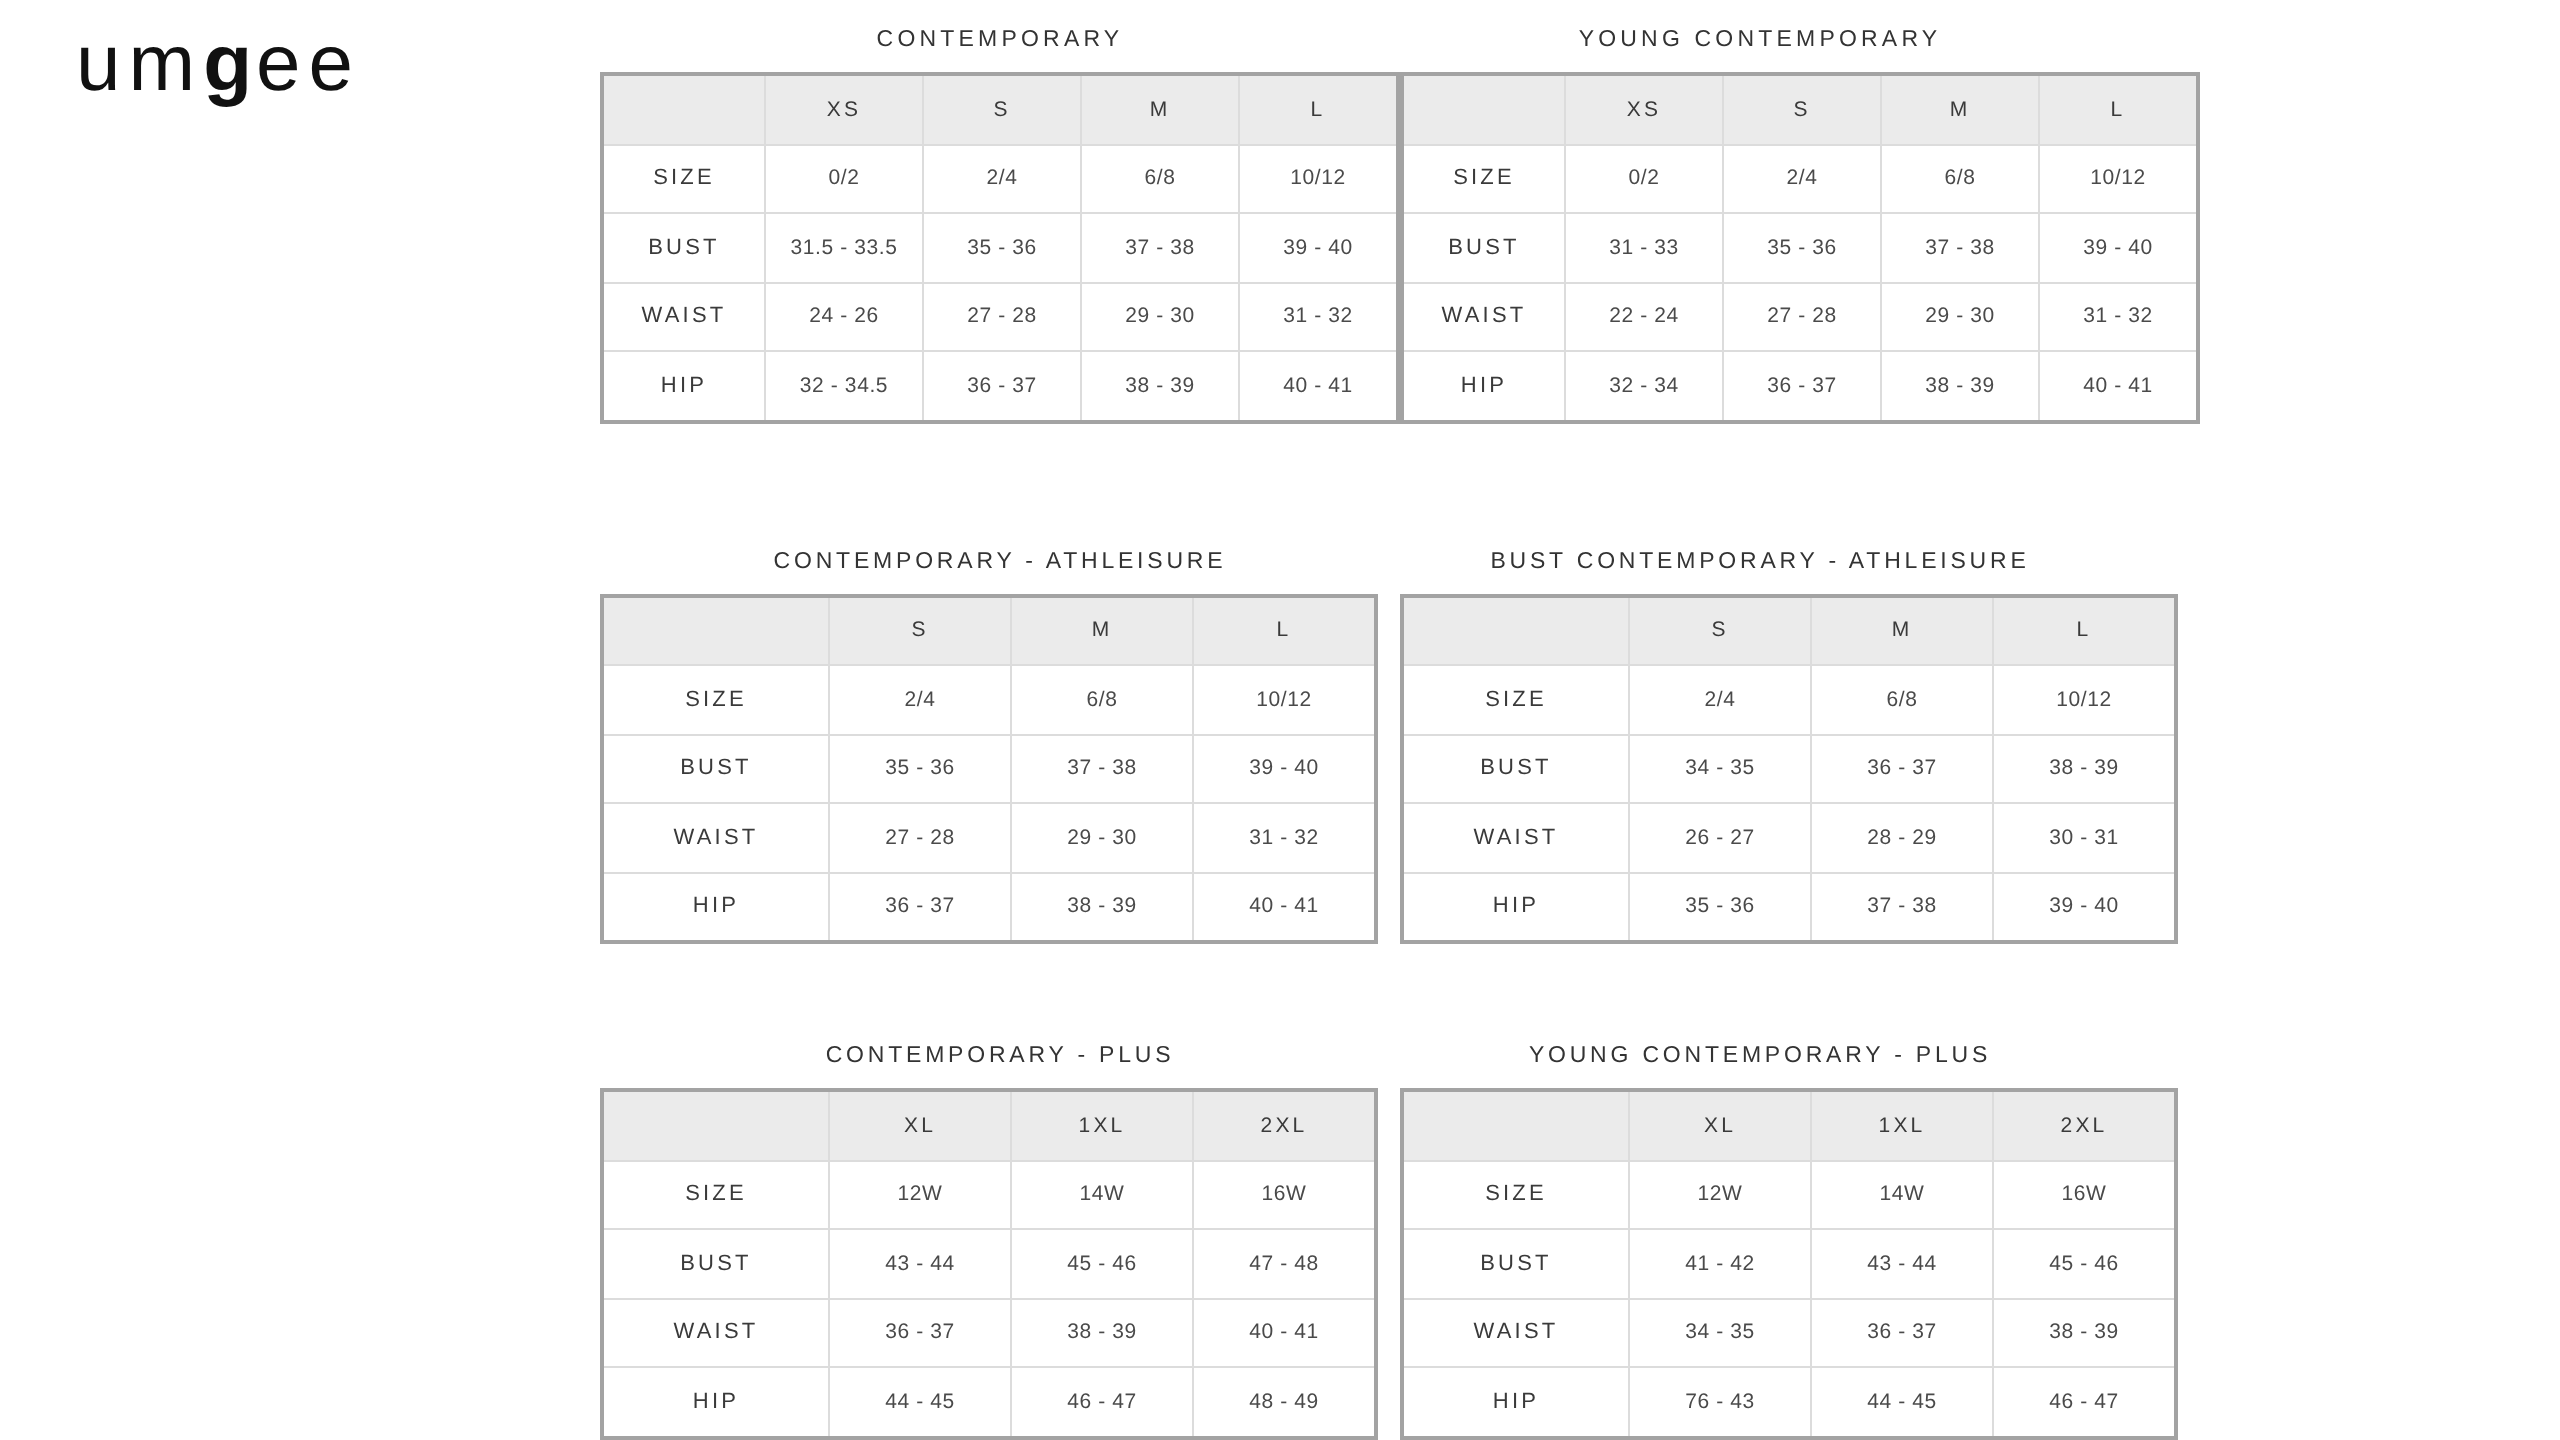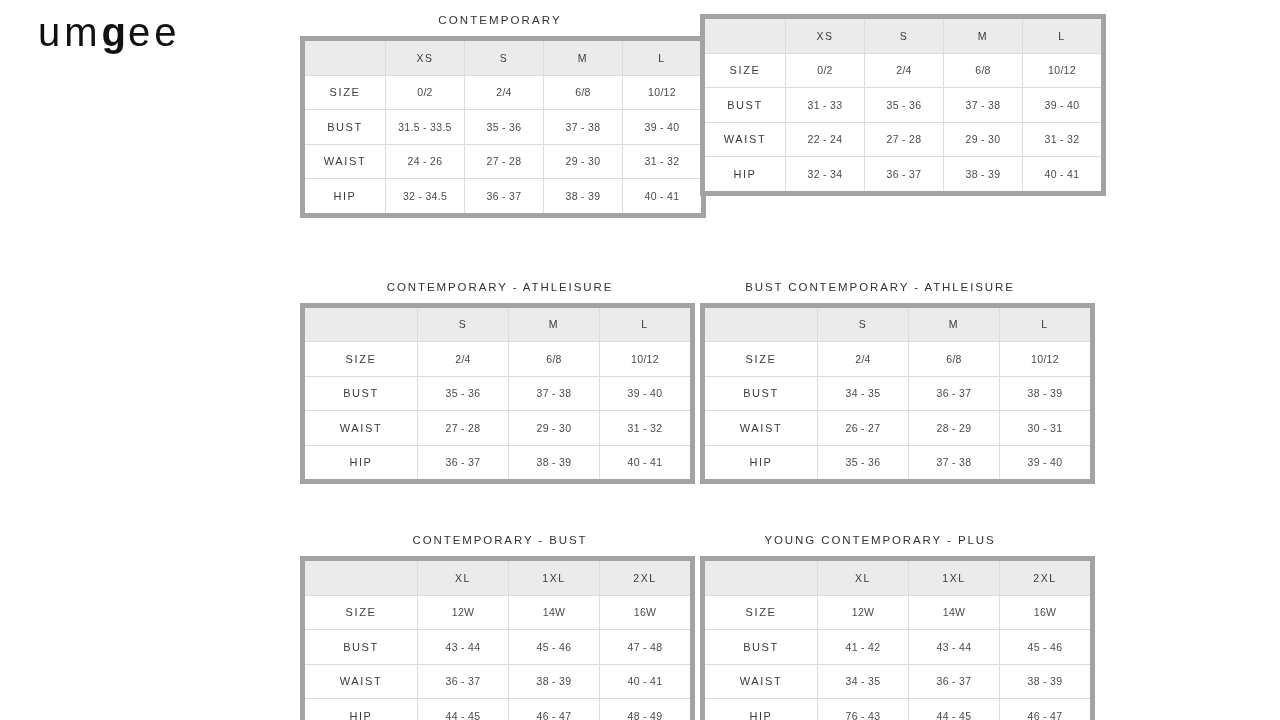--- a/index.html
+++ b/index.html
@@ -61,21 +61,21 @@
     color: #333333;
     font-weight: 400;
     margin: 0 0 10px 0;
     white-space: nowrap;
   }
   .chart-title.wide { letter-spacing: 1.9px; }
 
   table.size-table {
     border-collapse: collapse;
     table-layout: fixed;
-    border: 5px solid #a3a3a3;
+    border: 2px solid #a3a3a3;
     background: #ffffff;
     padding-left: 48px;
   }
   table.size-table td, table.size-table th {
     border: 1px solid #dcdcdc;
     height: 33.5px;
     padding: 0 4px;
     text-align: center;
     vertical-align: middle;
     font-weight: 400;
@@ -167,20 +167,21 @@
               <td>38 - 39</td>
               <td>40 - 41</td>
             </tr>
           </tbody>
         </table>
       </div>
     </div>
 
     <div class="chart-col right">
       <div class="chart-block">
+        <div class="chart-title">YOUNG CONTEMPORARY</div>
         <table class="size-table t-4col">
           <thead>
             <tr>
               <th class="corner c-label"></th>
               <th class="c-val">XS</th>
               <th class="c-val">S</th>
               <th class="c-val">M</th>
               <th class="c-val">L</th>
             </tr>
           </thead>
@@ -305,21 +306,21 @@
         </table>
       </div>
     </div>
   </div>
 
   <div class="spacer-2"></div>
 
   <div class="chart-row">
     <div class="chart-col left">
       <div class="chart-block">
-        <div class="chart-title wide">CONTEMPORARY - BUST</div>
+        <div class="chart-title wide">CONTEMPORARY - PLUS</div>
         <table class="size-table t-3col">
           <thead>
             <tr>
               <th class="corner c-label"></th>
               <th class="c-val">XL</th>
               <th class="c-val">1XL</th>
               <th class="c-val">2XL</th>
             </tr>
           </thead>
           <tbody>

